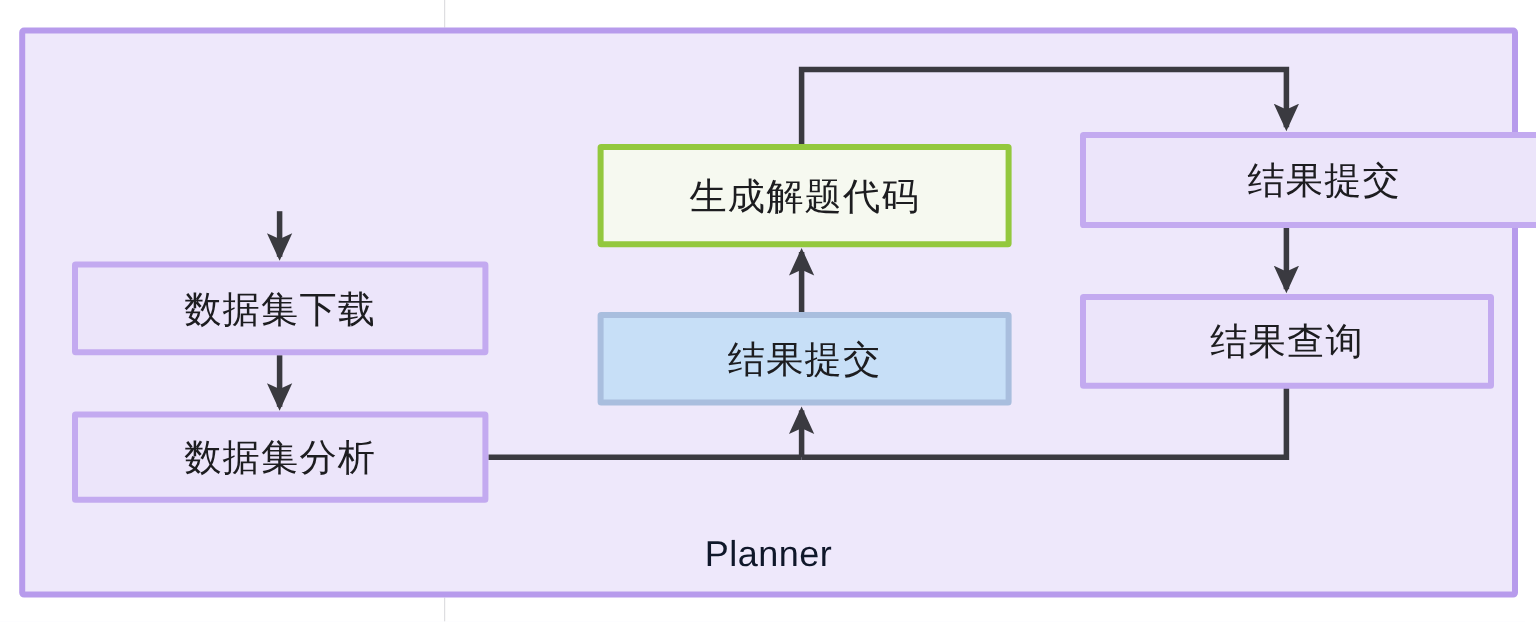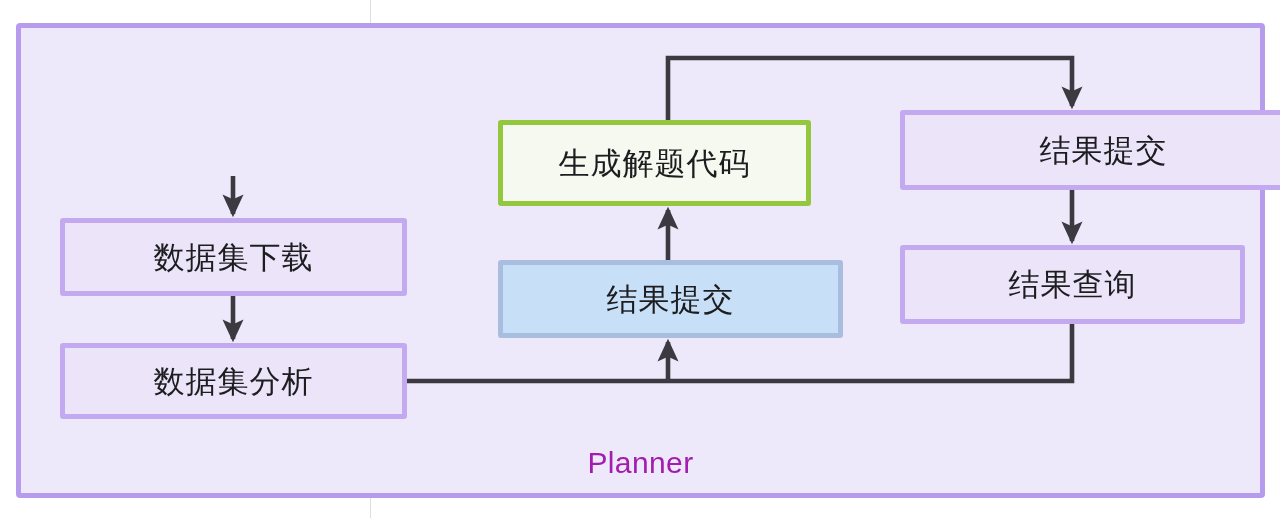--- a/index.html
+++ b/index.html
@@ -42,21 +42,21 @@
     border: 5px solid #b79bec;
     border-radius: 4px;
   }
   #planner-label {
     position: absolute;
     left: 0;
     right: 0;
     top: 418px;
     text-align: center;
     font-size: 30px;
-    color: #a21caf;
+    color: #0f172a;
     letter-spacing: 0.4px;
     font-family: "Liberation Sans", "DejaVu Sans", sans-serif;
   }
 
   
   .node {
     position: absolute;
     box-sizing: border-box;
     display: flex;
     align-items: center;
@@ -134,21 +134,21 @@
 
 
   <div class="node purple" style="left:60px;  top:218px; width:347px; height:78px;">
     <span class="label">数据集下载</span>
   </div>
 
   <div class="node purple" style="left:60px;  top:343px; width:347px; height:76px;">
     <span class="label">数据集分析</span>
   </div>
 
-  <div class="node green" style="left:498px; top:120px; width:313px; height:86px;">
+  <div class="node green" style="left:498px; top:120px; width:345px; height:86px;">
     <span class="label">生成解题代码</span>
   </div>
 
   <div class="node blue" style="left:498px; top:260px; width:345px; height:78px;">
     <span class="label">结果提交</span>
   </div>
 
   <div class="node purple" style="left:900px; top:110px; width:407px; height:80px;text-align:right;">
     <span class="label">结果提交</span>
   </div>

